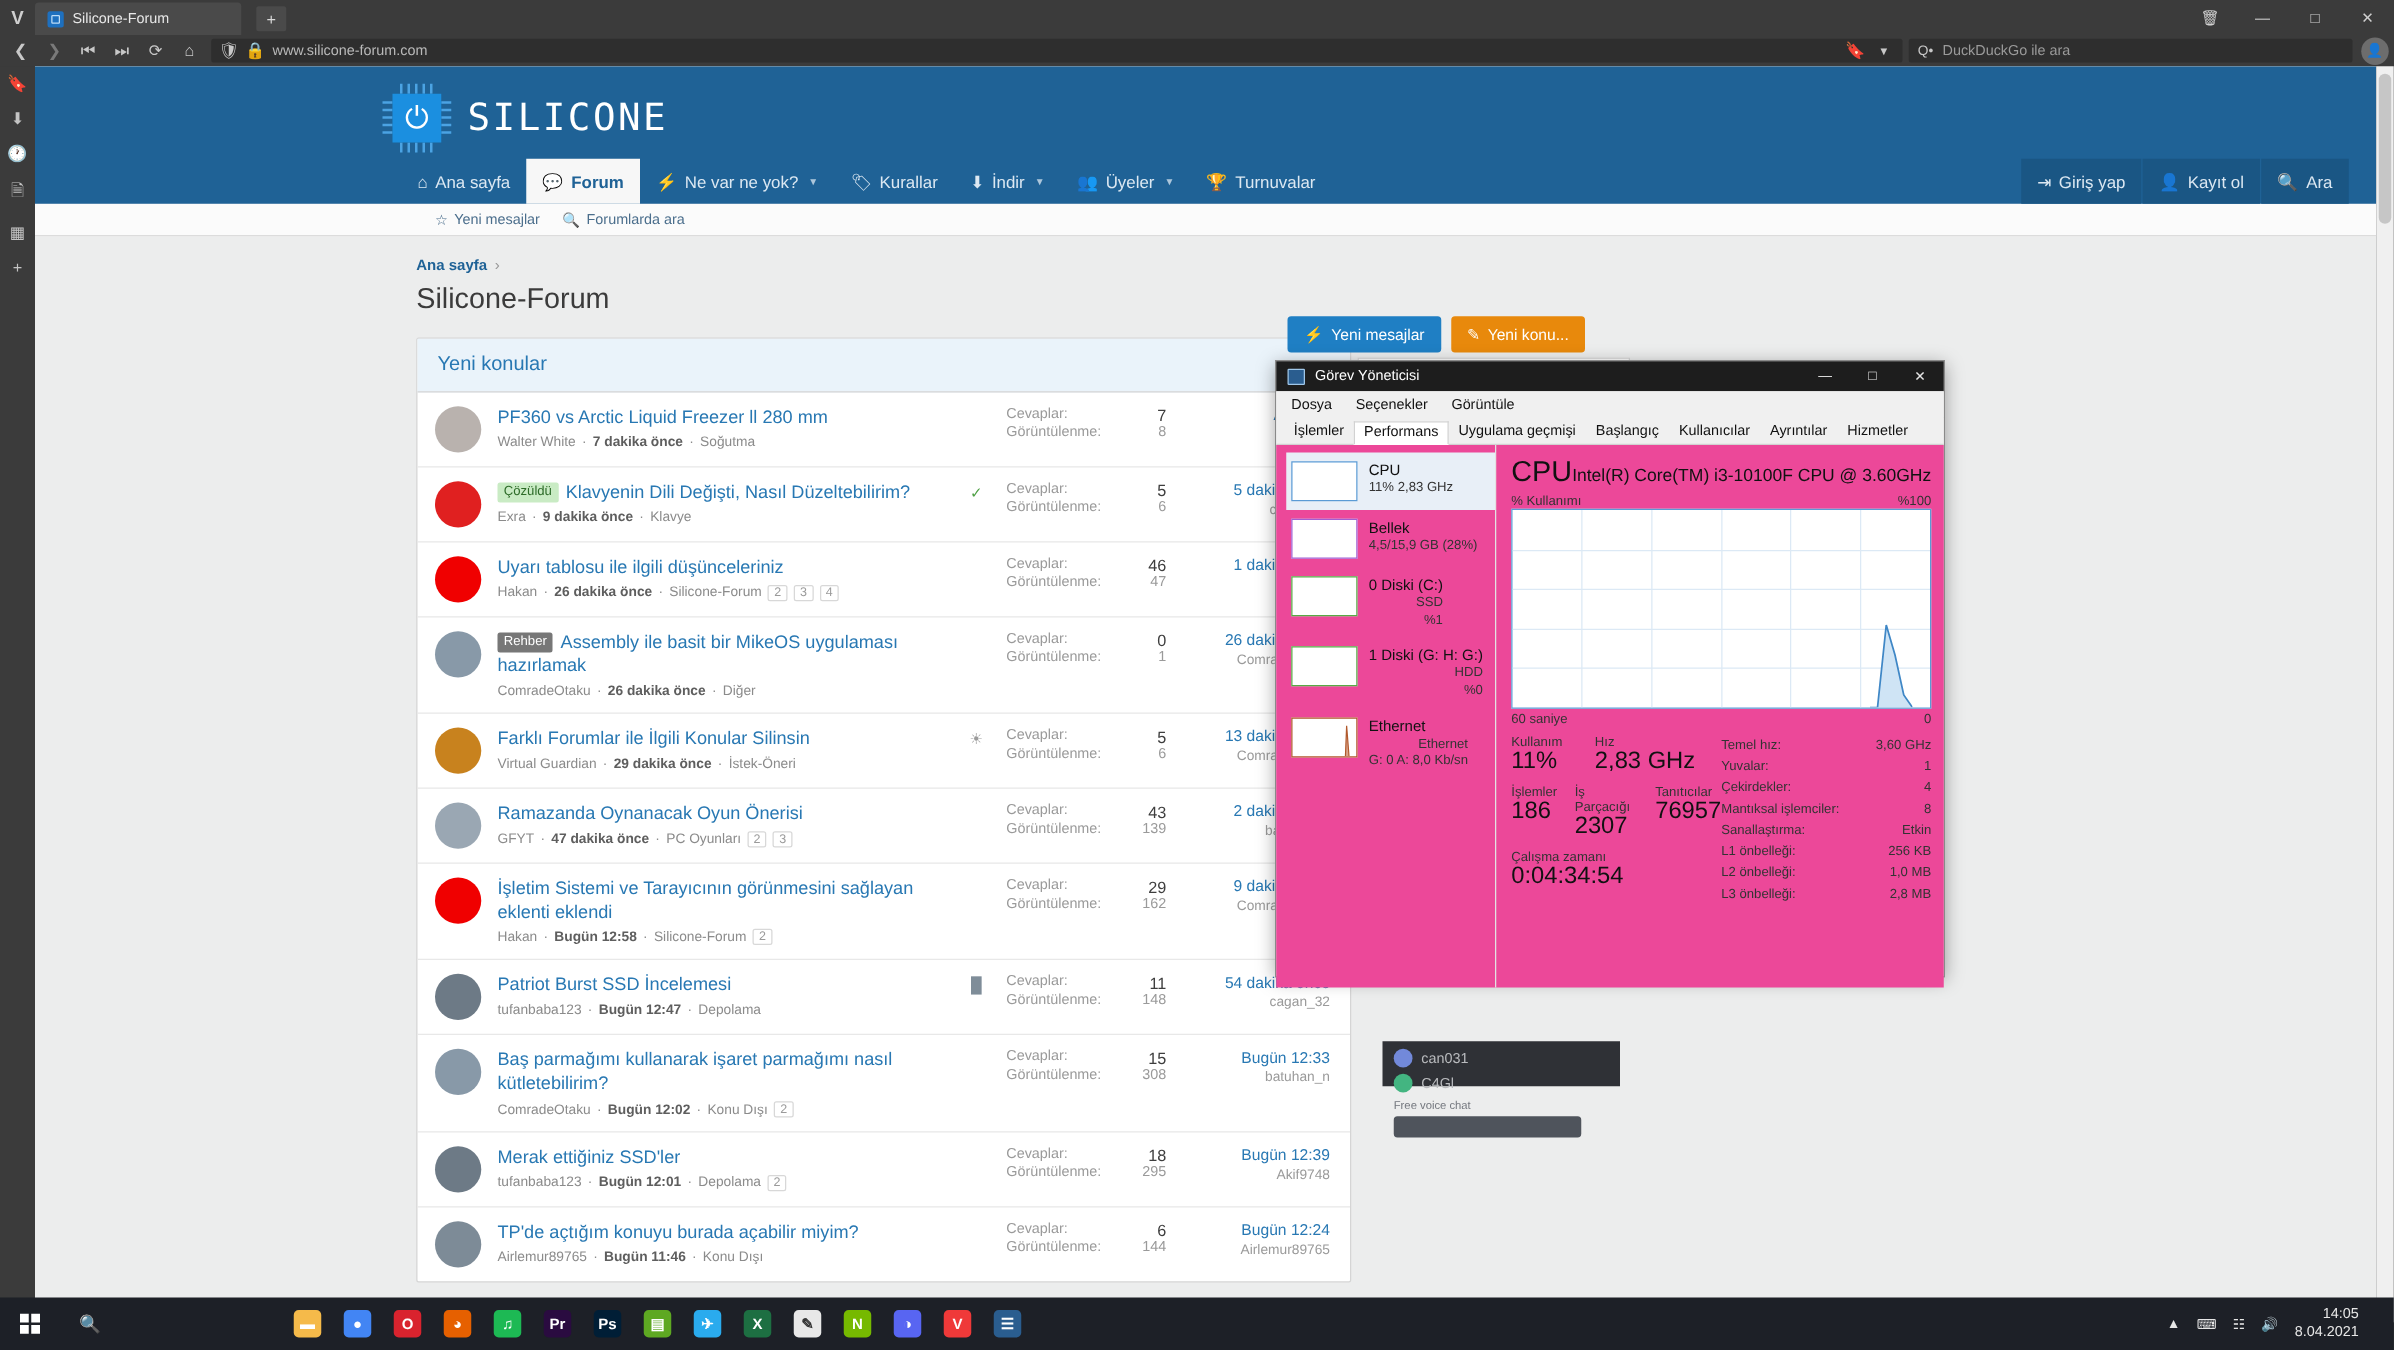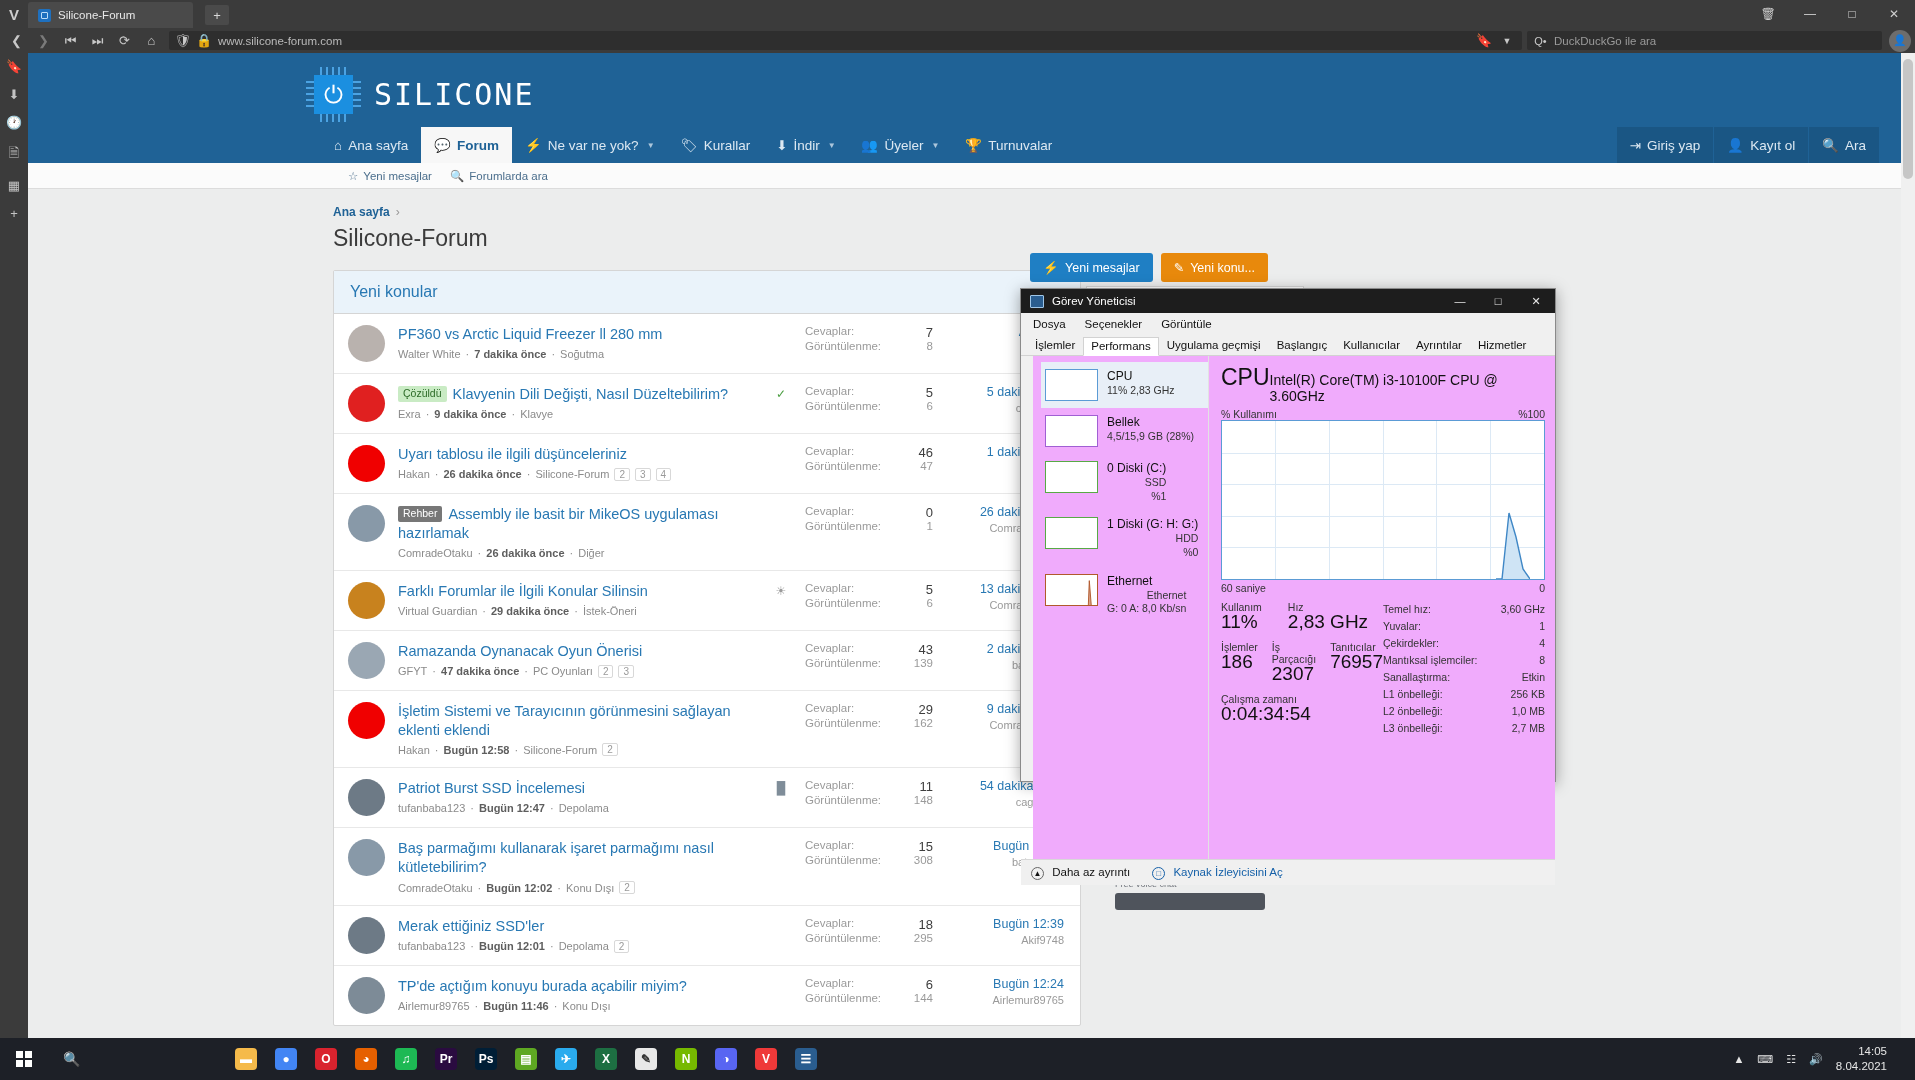--- a/index.html
+++ b/index.html
@@ -105,21 +105,21 @@
   #tm { position:absolute; left:1020px; top:288px; width:536px; height:494px; background:#f0f0f0; border:1px solid #8a8a8a; box-shadow:0 3px 14px rgba(0,0,0,.35); }
   .tmtitle { height:24px; background:#1d1d1d; display:flex; align-items:center; padding-left:9px; gap:8px;}
   .tmtitle .ic{width:14px;height:13px;background:#2a5d8f;border:1px solid #9fc6e8;border-radius:1px;}
   .tmtitle .tx{color:#fff;font-size:11.5px;}
   .tmwin{margin-left:auto;display:flex;}
   .tmwin div{width:38px;height:24px;display:flex;align-items:center;justify-content:center;color:#e6e6e6;font-size:11px;}
   .tmmenu{height:21px;display:flex;align-items:center;gap:19px;padding-left:12px;font-size:11.5px;color:#111;background:#f0f0f0;}
   .tmtabs{height:22px;display:flex;align-items:flex-end;padding-left:6px;background:#f0f0f0;border-bottom:1px solid #d2d2d2;}
   .tmtab{font-size:11.5px;color:#111;padding:2px 7px 3px;border:1px solid transparent;}
   .tmtab.active{background:#fff;border:1px solid #d2d2d2;border-bottom-color:#fff;margin-bottom:-1px;}
-  .tmbody{display:flex;height:503px;background:#f0abfc;margin-left:12px;}
+  .tmbody{display:flex;height:434px;background:#ec4899;}
   .tmleft{width:176px;border-right:1px solid #e2e2e2;padding:6px 0 0 8px;}
   .tmitem{display:flex;gap:9px;padding:7px 6px 7px 4px;align-items:flex-start;}
   .tmitem.sel{background:#e8eff7;}
   .tmthumb{width:53px;height:32px;border:1px solid #5b9bd5;background:#fff;flex:none;position:relative;overflow:hidden;}
   .tmlbl{font-size:12px;color:#111;line-height:1.25;}
   .tmsub{font-size:10.5px;color:#333;line-height:1.3;text-align:right;}
   .tmright{flex:1;padding:8px 10px 0 12px;position:relative;}
   .tmh{display:flex;align-items:baseline;justify-content:space-between;}
   .tmh .big{font-size:23px;color:#111;}
   .tmh .cpu{font-size:14px;color:#111;}
@@ -812,37 +812,27 @@
               <div class="kv">
                 <span>L1 önbelleği:</span>
                 <span>256 KB</span>
               </div>
               <div class="kv">
                 <span>L2 önbelleği:</span>
                 <span>1,0 MB</span>
               </div>
               <div class="kv">
                 <span>L3 önbelleği:</span>
-                <span>2,7 MB</span>
-              </div>
-            </div>
-        </div>
-      </div>
-    </div>
-
-    <div class="tmfoot">
-      <span>
-        <i class="circ" style="font-style:normal">▲</i>
-        <b style="font-weight:normal">Daha az ayrıntı</b>
-      </span>
-      <span>
-        <i class="circ" style="font-style:normal;border-color:#1560a8;color:#1560a8">□</i>
-        <b class="lnk" style="font-weight:normal">Kaynak İzleyicisini Aç</b>
-      </span>
-    </div>
+                <span>2,8 MB</span>
+              </div>
+            </div>
+        </div>
+      </div>
+    </div>
+
   </div>
 
   <div id="statusbar">
     <div class="grp">
       <span>⚙</span>
       <span>▦</span>
       <span>◫</span>
       <span>☁</span>
     </div>
     <div class="right">

